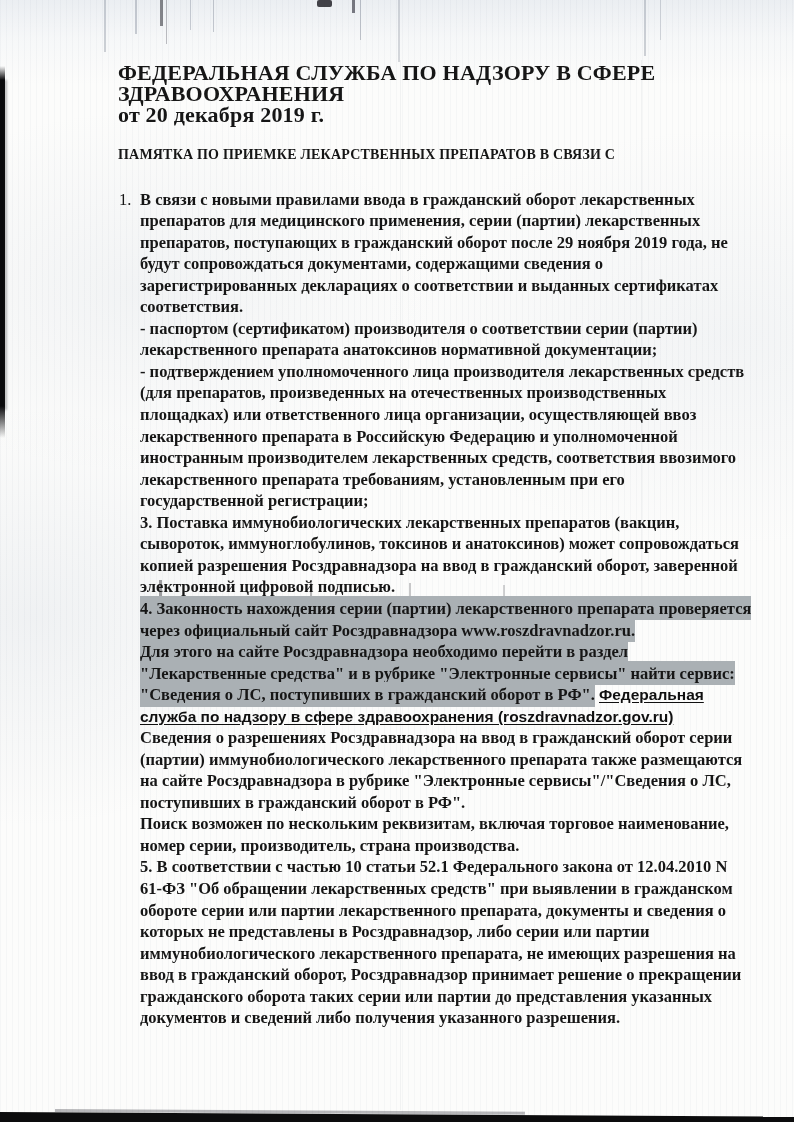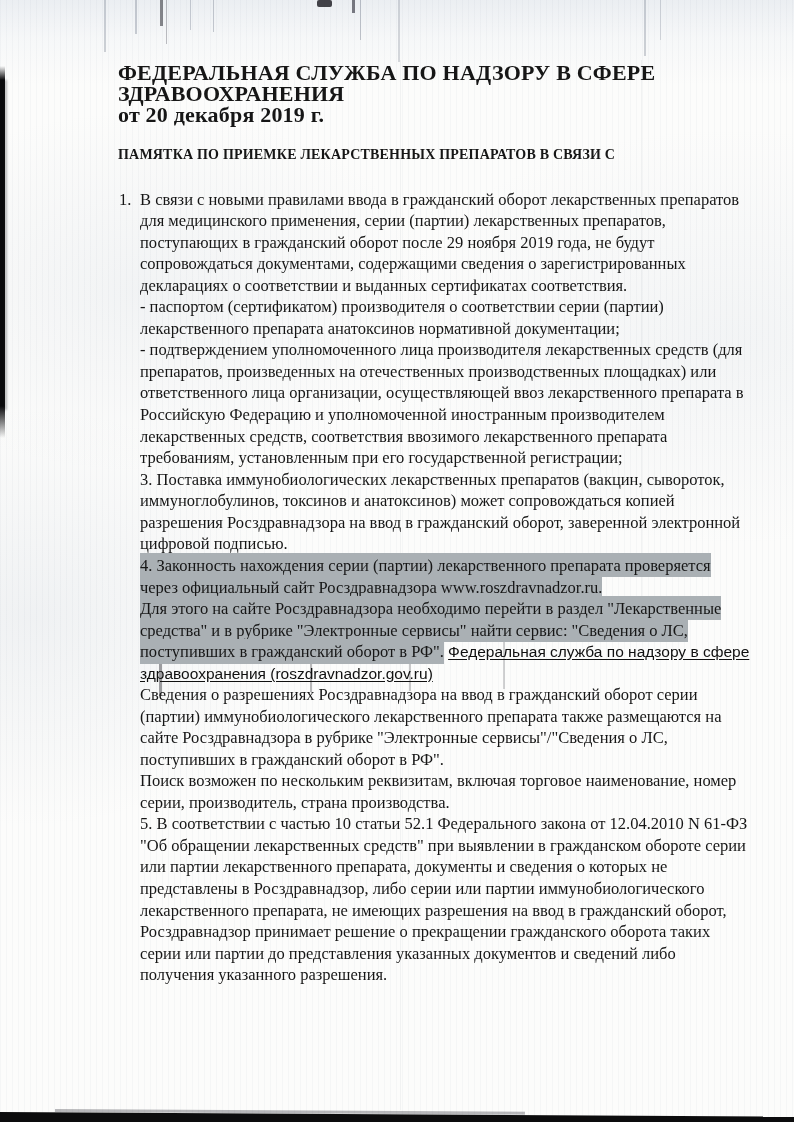--- a/index.html
+++ b/index.html
@@ -42,21 +42,21 @@
   }
 
   .content { position:absolute; left:118px; top:62px; width:634px; }
 
   .issuer-block { font-weight:bold; font-size:22px; line-height:21px; letter-spacing:0.2px; }
   .title-block  { margin-top:13px; font-weight:bold; font-size:14px; line-height:34.5px; letter-spacing:0.2px; }
 
   .body-list { margin-top:16px; position:relative; padding-left:22px;
                font-size:16.5px; line-height:21.55px; }
   .list-marker { position:absolute; left:1px; top:0; }
-  .para { margin:0; }
+  .para { margin:0;font-weight:bold; }
 
   .hl {
     background:#aab0b4;
     padding:2.6px 0;
     -webkit-box-decoration-break:clone;
     box-decoration-break:clone;
   }
   .doc-link {
     font-family:"Liberation Sans", sans-serif;
     font-size:15.5px;

